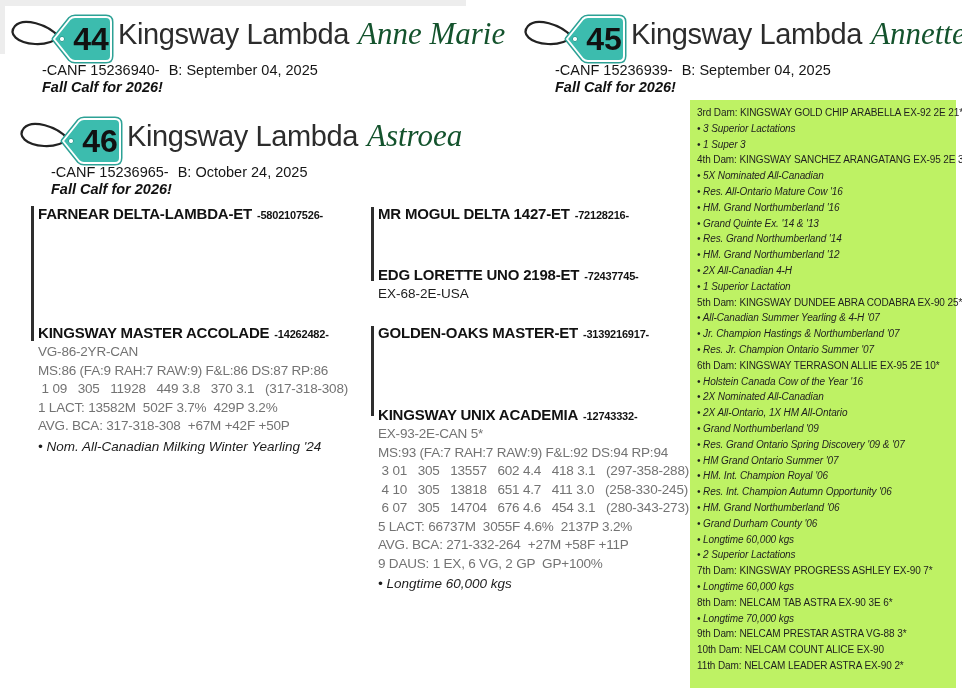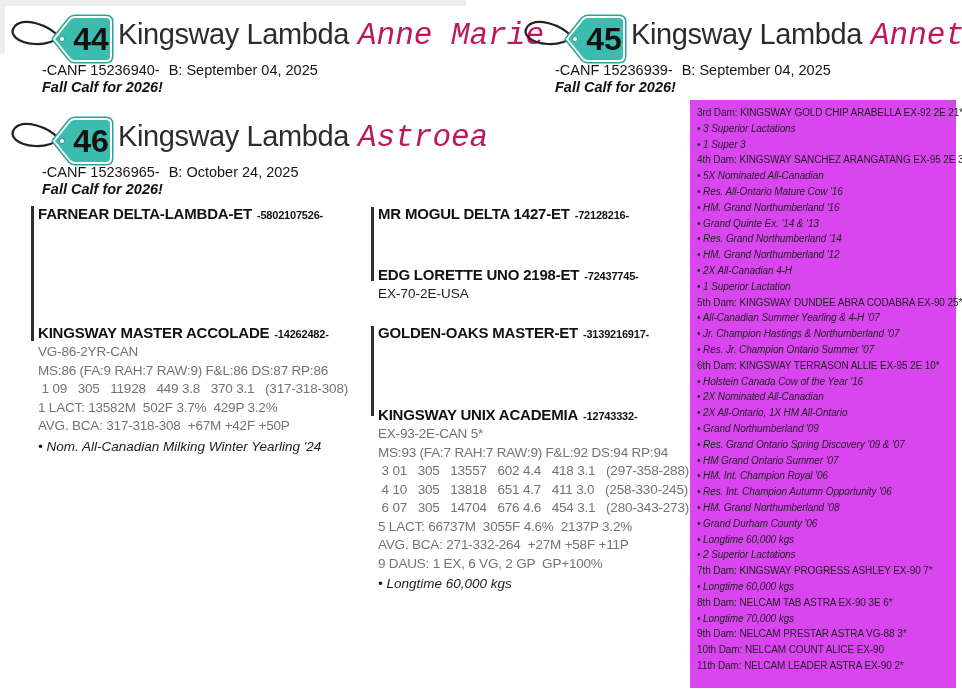--- a/index.html
+++ b/index.html
@@ -6,38 +6,38 @@
   .page{position:relative;width:962px;height:692px;background:#ffffff;overflow:hidden;
         font-family:"Liberation Sans",sans-serif;color:#1a1a1a;padding-left:11px;}
   .edge-artifact-top{position:absolute;left:0;top:0;width:466px;height:6px;background:#ededed;}
   .edge-artifact-left{position:absolute;left:0;top:6px;width:5px;height:48px;background:#ededed;}
 
   
   .lot-header{position:absolute;width:505px;height:100px;}
   .tag-svg{position:absolute;left:0;top:2px;}
   .lot-name{position:absolute;left:110px;top:2px;white-space:nowrap;line-height:44px;}
   .lot-name .prefix{font-size:29px;color:#2c2c2c;letter-spacing:-0.4px;}
-  .lot-name .script{font-size:31px;color:#be185d;font-style:italic;
-                    font-family:Liberation Mono, monospace;margin-left:9px;}
+  .lot-name .script{font-size:31px;color:#14532d;font-style:italic;
+                    font-family:Liberation Serif, serif;margin-left:9px;}
   .lot-reg{position:absolute;left:34px;top:52px;font-size:14.5px;color:#161616;white-space:nowrap;}
   .lot-reg .birth{margin-left:9px;}
   .lot-note{position:absolute;left:34px;top:69px;font-size:14.5px;font-weight:bold;font-style:italic;color:#111;}
 
   
   .vrule{position:absolute;width:2.5px;background:#2e2e2e;}
   .ped-entry{position:absolute;white-space:nowrap;}
   .ped-name{font-size:15px;font-weight:bold;color:#121212;letter-spacing:-0.2px;line-height:18px;}
   .ped-name .reg{font-size:11px;margin-left:5px;}
   .stat-line{font-size:13.5px;line-height:18.5px;letter-spacing:-0.2px;color:#737373;white-space:pre;}
   .ped-note{font-size:13.5px;line-height:18.5px;font-style:italic;margin-top:2px;color:#1c1c1c;}
   .sub-line{font-size:13.5px;line-height:18.5px;color:#1c1c1c;}
 
   
   .maternal-panel{position:absolute;left:690px;top:100px;width:266px;height:588px;
-                  background:#d946ef;padding:5px 7px;box-sizing:border-box;}
+                  background:#bef264;padding:5px 7px;box-sizing:border-box;}
   .m-line{font-size:10px;line-height:15.8px;letter-spacing:-0.1px;color:#1f1f1f;white-space:nowrap;}
   .m-line.award{font-style:italic;}
   .m-line.dam{font-style:normal;}
 </style>
 </head>
 <body>
 
 <div class="page">
   <div class="edge-artifact-top"></div>
   <div class="edge-artifact-left"></div>
@@ -69,21 +69,21 @@
     </svg>
     <div class="lot-name">
       <span class="prefix">Kingsway Lambda</span><span class="script">Annette</span>
     </div>
     <div class="lot-reg">
       <span>-CANF 15236939-</span><span class="birth">B: September 04, 2025</span>
     </div>
     <div class="lot-note">Fall Calf for 2026!</div>
   </div>
 
-  <div class="lot-header" style="left:8px;top:112px;">
+  <div class="lot-header" style="left:17px;top:112px;">
     <svg class="tag-svg" width="108" height="54" viewBox="0 0 108 54">
       <path d="M51,25 C40,12 15,5 7,14 C0,22 9,31 27,32 C37,32.5 46,29.5 51,25" fill="none" stroke="#222222" stroke-width="2.2"></path>
       <path d="M46,27 L62,7 Q64,5 67,5 L98,5 Q103,5 103,10 L103,44 Q103,49 98,49 L67,49 Q64,49 62,47 Z" fill="none" stroke="#2ca195" stroke-width="5" stroke-linejoin="round"></path>
       <path d="M46,27 L62,7 Q64,5 67,5 L98,5 Q103,5 103,10 L103,44 Q103,49 98,49 L67,49 Q64,49 62,47 Z" fill="#3cbcae" stroke="#ffffff" stroke-width="2" stroke-linejoin="round"></path>
       <circle cx="54" cy="27" r="2.6" fill="#ffffff" stroke="#2ca195" stroke-width="1"></circle>
       <text x="83" y="38" text-anchor="middle" font-family="Liberation Sans, sans-serif" font-size="32" font-weight="bold" fill="#111111">46</text>
     </svg>
     <div class="lot-name">
       <span class="prefix">Kingsway Lambda</span><span class="script">Astroea</span>
     </div>
@@ -124,21 +124,21 @@
       <span>MR MOGUL DELTA 1427-ET</span><span class="reg">-72128216-</span>
     </div>
   </div>
 
   <div class="ped-entry" style="left:378px;top:266px;">
     <div class="ped-name">
       <span>EDG LORETTE UNO 2198-ET</span><span class="reg">-72437745-</span>
     </div>
     <div>
 
-    <div class="sub-line">EX-70-2E-USA</div>
+    <div class="sub-line">EX-68-2E-USA</div>
       </div>
   </div>
 
   <div class="ped-entry" style="left:378px;top:324px;">
     <div class="ped-name">
       <span>GOLDEN-OAKS MASTER-ET</span><span class="reg">-3139216917-</span>
     </div>
   </div>
 
   <div class="ped-entry" style="left:378px;top:406px;">
@@ -204,21 +204,21 @@
       <div class="m-line award">• Grand Northumberland '09</div>
 
       <div class="m-line award">• Res. Grand Ontario Spring Discovery '09 &amp; '07</div>
 
       <div class="m-line award">• HM Grand Ontario Summer '07</div>
 
       <div class="m-line award">• HM. Int. Champion Royal '06</div>
 
       <div class="m-line award">• Res. Int. Champion Autumn Opportunity '06</div>
 
-      <div class="m-line award">• HM. Grand Northumberland '08</div>
+      <div class="m-line award">• HM. Grand Northumberland '06</div>
 
       <div class="m-line award">• Grand Durham County '06</div>
 
       <div class="m-line award">• Longtime 60,000 kgs</div>
 
       <div class="m-line award">• 2 Superior Lactations</div>
 
       <div class="m-line dam">7th Dam: KINGSWAY PROGRESS ASHLEY EX-90 7*</div>
 
       <div class="m-line award">• Longtime 60,000 kgs</div>

